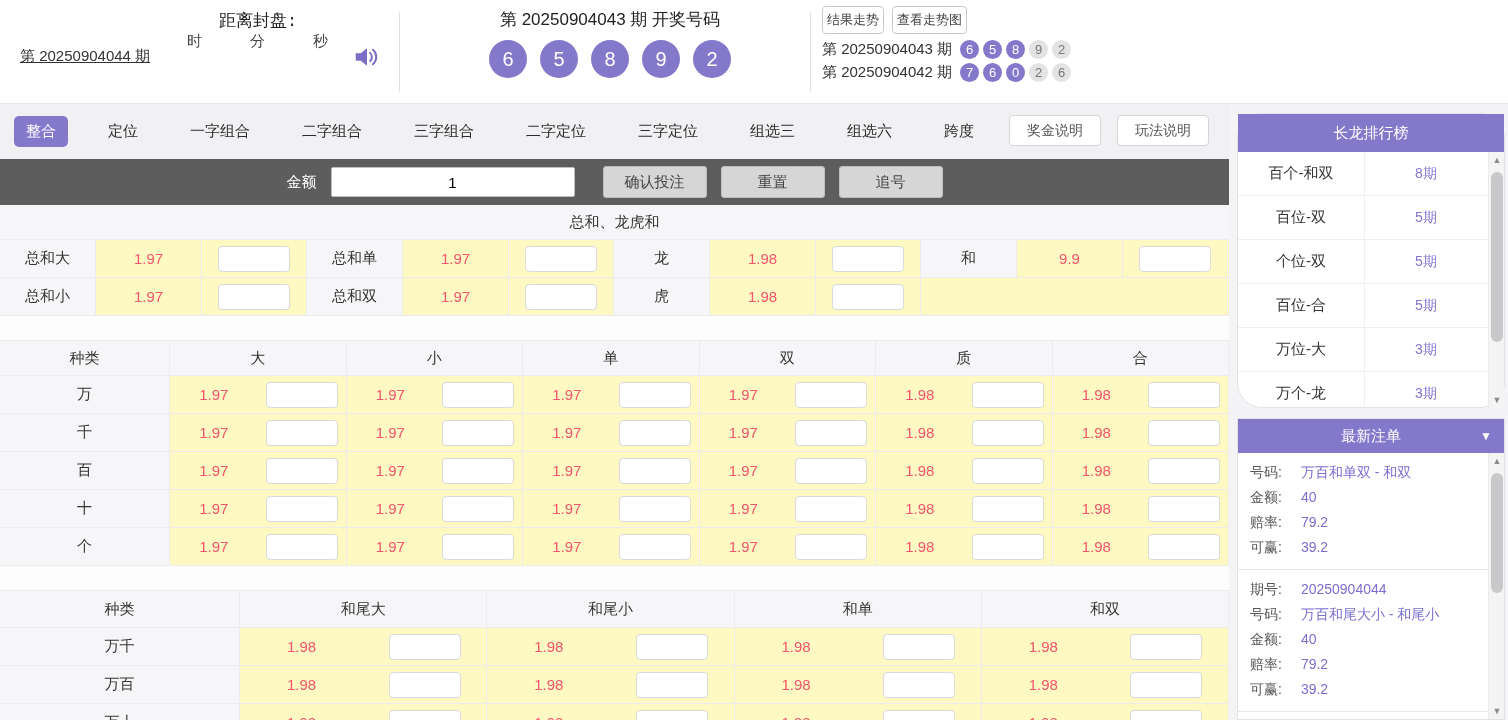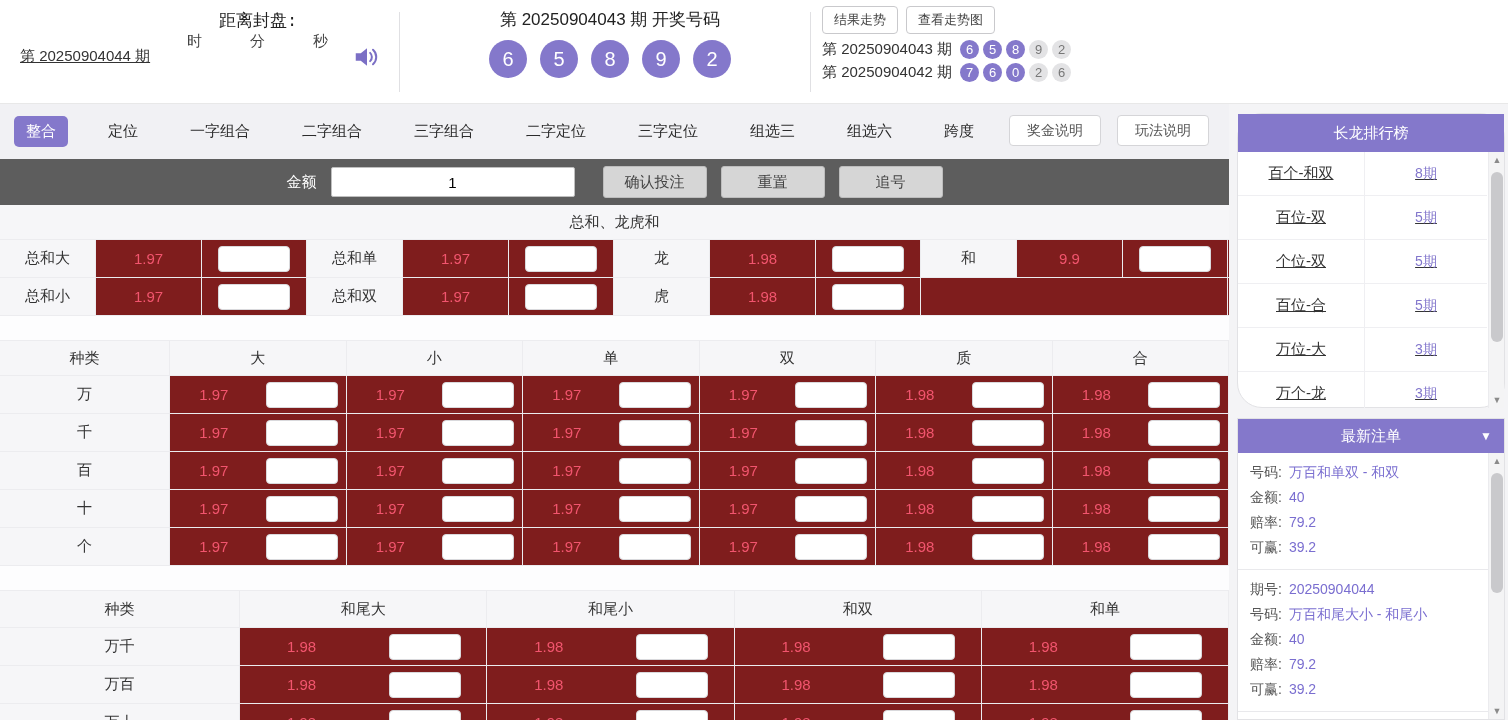--- a/index.html
+++ b/index.html
@@ -16,29 +16,29 @@
   #countdown .cd-units span { width:63px; text-align:center; font-size:15px; color:#444; }
   #speaker { position:absolute; left:352px; top:42px; width:30px; height:30px; cursor:pointer; }
   .vdiv { position:absolute; top:12px; width:1px; height:80px; background:#e0e0e3; }
   #draw-block { position:absolute; left:420px; top:8px; width:380px; text-align:center; }
   #draw-title { font-size:17px; color:#222; }
   #draw-balls { display:flex; justify-content:center; gap:13px; margin-top:9px; }
   .ball { width:38px; height:38px; border-radius:50%; background:#8478cb; color:#fff;
     font-size:20px; display:flex; align-items:center; justify-content:center; }
   #trend-block { position:absolute; left:822px; top:6px; }
   .trend-btns { display:flex; gap:8px; margin-bottom:6px; }
-  .ghost-btn { background:#fff; border:1px solid #c9c9cc; border-radius:4px; padding:4px 11px;
+  .ghost-btn { background:#fff; border:1px solid #c9c9cc; border-radius:4px; padding:4px 4px;
     font-size:13px; color:#444; cursor:pointer; }
   .hist-row { display:flex; align-items:center; gap:4px; margin:4px 0; font-size:15px; color:#333; }
   .hist-row .issue { margin-right:4px; }
   .ball.mini { width:19px; height:19px; font-size:13px; }
   .ball.mini.gray { background:#e3e3e5; color:#777; }
 
   
-  #main-col { position:absolute; left:0; top:104px; width:1229px; height:616px; background:#7f1d1d; }
+  #main-col { position:absolute; left:0; top:104px; width:1229px; height:616px; background:#fef9c3; }
   #tabbar { height:55px; background:#f1f1f4; display:flex; align-items:center; padding:0 14px; position:relative; }
   .tab { font-size:15px; color:#2b2b2b; padding:6px 12px; margin-right:28px; cursor:pointer; white-space:nowrap; }
   .tab.active { background:#8478cb; color:#fff; border-radius:5px; }
   #tab-info-btns { position:absolute; right:20px; top:11px; display:flex; gap:16px; }
   .info-btn { background:#fff; border:1px solid #d5d5d8; border-radius:4px; width:92px; height:31px;
     font-size:14px; color:#555; cursor:pointer; }
 
   #betbar { height:46px; background:#5d5d5d; display:flex; align-items:center; justify-content:center; }
   #betbar .amt-label { color:#fff; font-size:15px; margin-right:14px; }
   #amount-input { width:244px; height:30px; border:1px solid #bfbfbf; background:#fff; text-align:center;
@@ -71,33 +71,33 @@
   
   .panel { position:absolute; left:1237px; width:268px; background:#fff; border:1px solid #e2e2e5; }
   .panel-header { height:38px; background:#8478cb; color:#fff; font-size:15px; display:flex;
     align-items:center; justify-content:center; position:relative; }
   #streak-panel { top:113px; height:295px;border-radius:25px; }
   #orders-panel { top:418px; height:302px; }
   #orders-panel .panel-header { height:34px; }
   .panel-body { position:relative; overflow:hidden; }
   #streak-body { height:256px; }
   #orders-body { height:266px; }
-  .streak-row { display:grid; grid-template-columns:127px 1fr; height:44px; border-bottom:1px solid #efeff2; width:249px;text-decoration:underline; }
+  .streak-row { display:grid; grid-template-columns:127px 1fr; height:44px; border-bottom:1px solid #efeff2; width:249px; }
   .streak-row .name { display:flex; align-items:center; justify-content:center; font-size:15px;
     color:#333; border-right:1px solid #efeff2; }
   .streak-row .count { display:flex; align-items:center; justify-content:center; font-size:14px; color:#8276cc; }
   .caret { position:absolute; right:12px; top:50%; transform:translateY(-50%); font-size:12px; color:#fff; cursor:pointer; }
 
   .scrollbar { position:absolute; right:0; top:0; width:16px; background:#f4f4f5; border-left:1px solid #ebebee; }
   .sb-arrow { position:absolute; left:0; width:16px; height:16px; display:flex; align-items:center;
     justify-content:center; font-size:9px; color:#8a8a8a; cursor:pointer; }
   .sb-thumb { position:absolute; left:2px; width:12px; background:#c9c9cc; border-radius:6px; }
 
   .order-entry { padding:7px 12px 9px 12px; border-bottom:1px solid #e9e9ec; width:251px; }
-  .order-field { display:flex; gap:7px; line-height:25px; font-size:14px; }
+  .order-field { display:flex; gap:19px; line-height:25px; font-size:14px; }
   .order-field .f-label { color:#555; }
   .order-field .f-value { color:#7a6ed0; }
 </style>
 </head>
 <body>
 
 <div id="header">
   <div id="issue-left">第 20250904044 期</div>
   <div id="countdown">
     <div class="cd-label">距离封盘:</div>
@@ -436,22 +436,22 @@
       </div>
   </div>
 
   <div class="gap24"></div>
 
   <div id="tail-table" class="grid-table">
     <div class="thead" id="tail-thead">
         <div>种类</div>
         <div>和尾大</div>
         <div>和尾小</div>
+        <div>和单</div>
         <div>和双</div>
-        <div>和单</div>
       </div>
     <div id="tail-tbody">
         <div class="trow">
           <div class="cell lbl-cell">万千</div>
           <div class="data-cell">
             <div class="odds">1.98</div>
             <div class="iw">
               <input class="bet-input" style="">
             </div>
           </div>

